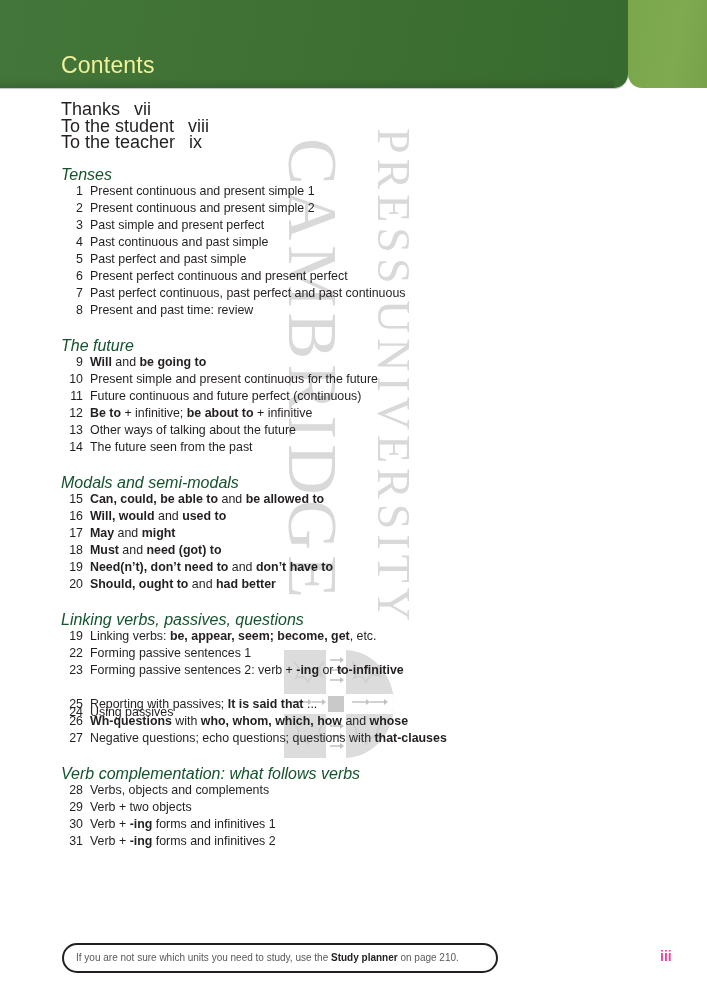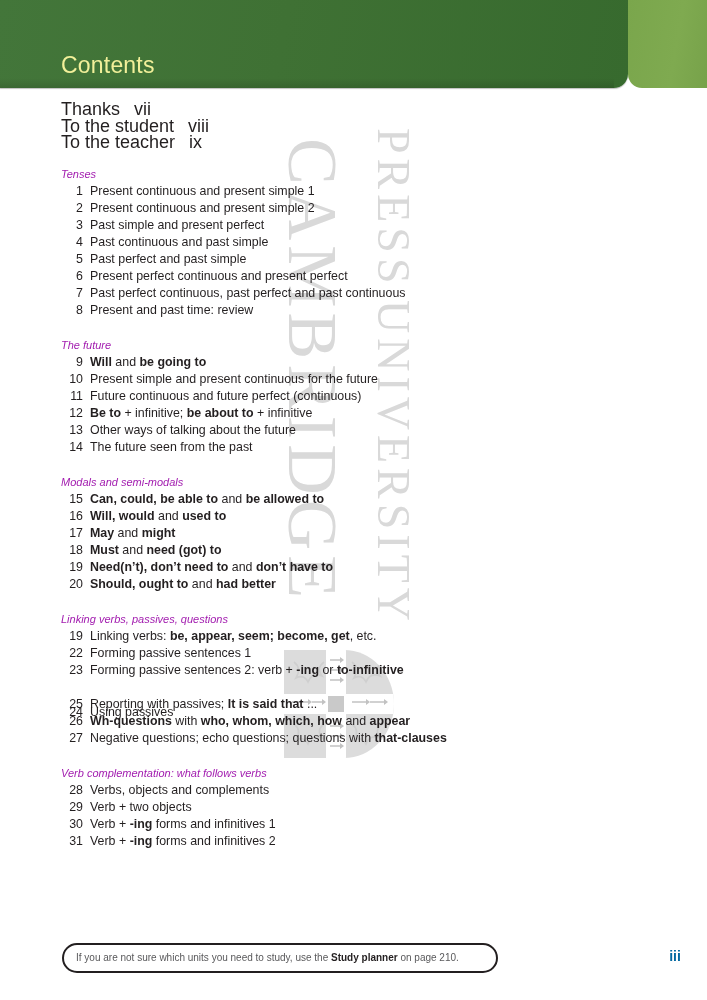--- a/index.html
+++ b/index.html
@@ -120,24 +120,24 @@
   }
   .fm-page {
     display: inline-block;
     margin-left: 14px;
   }
 
   .section-heading {
     position: absolute;
     left: 61px;
     font-style: italic;
-    font-size: 11px;
+    font-size: 16px;
     line-height: 15px;
     white-space: nowrap;
-    color: #a21caf;
+    color: #14532d;
   }
 
   .toc-row {
     position: absolute;
     left: 61px;
     width: 620px;
     height: 17px;
     font-size: 12.4px;
     line-height: 17px;
     white-space: nowrap;
@@ -174,24 +174,24 @@
   }
   #footer-note-text b {
     color: #231f20;
     font-weight: 700;
   }
   #folio {
     position: absolute;
     left: 660px;
     top: 948px;
     width: 30px;
-    text-align: center;
+    text-align: left;
     font-size: 14px;
     font-weight: 700;
-    color: #0369a1;
+    color: #ec4899;
   }
 </style>
 </head>
 <body>
 
 <div id="header-area">
   <div id="header-banner"></div>
   <div id="header-tab"></div>
   <div id="page-title">Contents</div>
 </div>
@@ -255,21 +255,21 @@
     <div class="toc-row" style="top: 525px;"><span class="toc-num">17</span><span class="toc-text"><b>May</b> and <b>might</b></span></div>
     <div class="toc-row" style="top: 542px;"><span class="toc-num">18</span><span class="toc-text"><b>Must</b> and <b>need (got) to</b></span></div>
     <div class="toc-row" style="top: 559px;"><span class="toc-num">19</span><span class="toc-text"><b>Need(n’t), don’t need to</b> and <b>don’t have to</b></span></div>
     <div class="toc-row" style="top: 576px;"><span class="toc-num">20</span><span class="toc-text"><b>Should, ought to</b> and <b>had better</b></span></div>
     <div class="section-heading" style="top: 612px;">Linking verbs, passives, questions</div>
     <div class="toc-row" style="top: 628px;"><span class="toc-num">19</span><span class="toc-text">Linking verbs: <b>be, appear, seem; become, get</b>, etc.</span></div>
     <div class="toc-row" style="top: 645px;"><span class="toc-num">22</span><span class="toc-text">Forming passive sentences 1</span></div>
     <div class="toc-row" style="top: 662px;"><span class="toc-num">23</span><span class="toc-text">Forming passive sentences 2: verb + <b>-ing</b> or <b>to-infinitive</b></span></div>
     <div class="toc-row" style="top: 704px;"><span class="toc-num">24</span><span class="toc-text">Using passives</span></div>
     <div class="toc-row" style="top: 696px;"><span class="toc-num">25</span><span class="toc-text">Reporting with passives; <b>It is said that</b> ...</span></div>
-    <div class="toc-row" style="top: 713px;"><span class="toc-num">26</span><span class="toc-text"><b>Wh-questions</b> with <b>who, whom, which, how</b> and <b>appear</b></span></div>
+    <div class="toc-row" style="top: 713px;"><span class="toc-num">26</span><span class="toc-text"><b>Wh-questions</b> with <b>who, whom, which, how</b> and <b>whose</b></span></div>
     <div class="toc-row" style="top: 730px;"><span class="toc-num">27</span><span class="toc-text">Negative questions; echo questions; questions with <b>that-clauses</b></span></div>
     <div class="section-heading" style="top: 766px;">Verb complementation: what follows verbs</div>
     <div class="toc-row" style="top: 782px;"><span class="toc-num">28</span><span class="toc-text">Verbs, objects and complements</span></div>
     <div class="toc-row" style="top: 799px;"><span class="toc-num">29</span><span class="toc-text">Verb + two objects</span></div>
     <div class="toc-row" style="top: 816px;"><span class="toc-num">30</span><span class="toc-text">Verb + <b>-ing</b> forms and infinitives 1</span></div>
     <div class="toc-row" style="top: 833px;"><span class="toc-num">31</span><span class="toc-text">Verb + <b>-ing</b> forms and infinitives 2</span></div>
   </div>
 
 <div id="footer-note">
   <div id="footer-note-text">If you are not sure which units you need to study, use the <b>Study planner</b> on page 210.</div>

